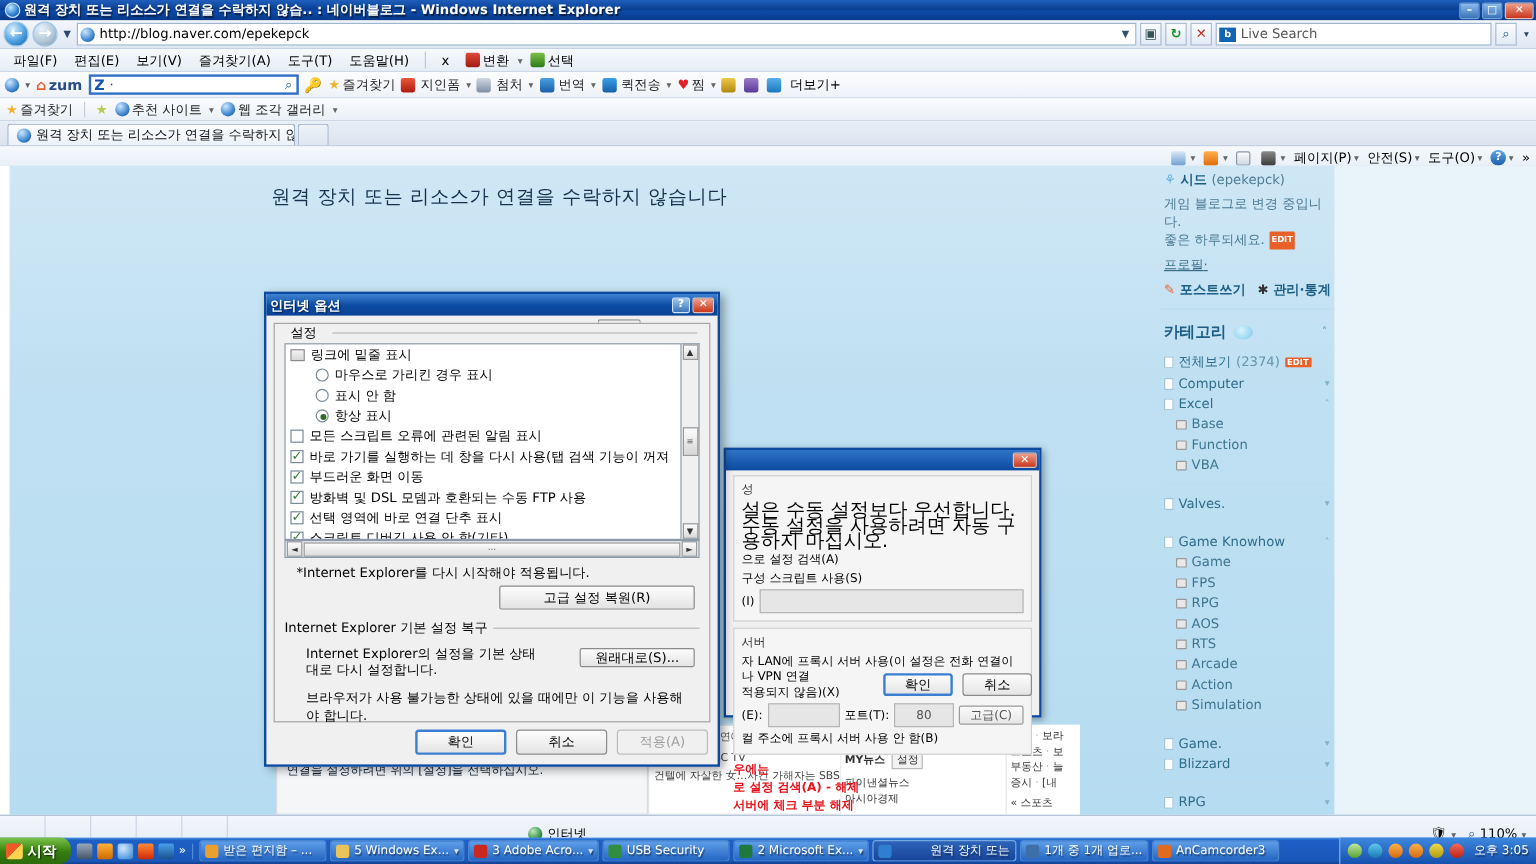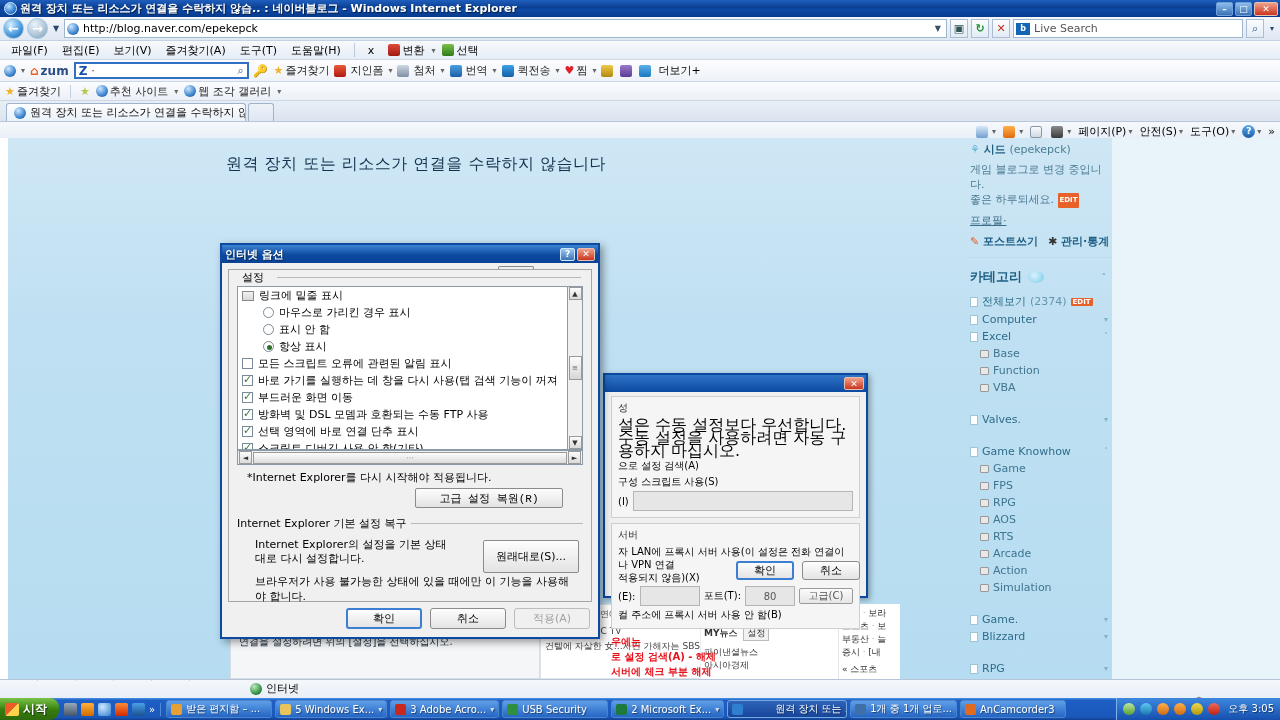--- a/index.html
+++ b/index.html
@@ -230,41 +230,41 @@
     display:flex;flex-direction:column;align-items:center;justify-content:space-between;}
   .sbtn{ width:13px;height:13px;background:linear-gradient(#fcfcfc,#dadada);border:1px solid #9a9a9a;
     font-size:7px;display:flex;align-items:center;justify-content:center;color:#333;}
   .sthumb{ width:13px;height:24px;background:linear-gradient(#fcfcfc,#d6d6d6);border:1px solid #9a9a9a;
     display:flex;align-items:center;justify-content:center;font-size:7px;color:#666;}
   #hscroll{ position:absolute;left:8px;right:8px;top:180px;height:15px;background:#eef1f4;
     border:1px solid #8a9aa8;display:flex;align-items:center;justify-content:space-between;padding:0 1px;}
   #hscroll .hthumb{ flex:1;height:12px;margin:0 1px;background:linear-gradient(#fcfcfc,#dcdcdc);
     border:1px solid #9a9a9a;display:flex;align-items:center;justify-content:center;font-size:7px;color:#666;}
   #noteline{ position:absolute;left:18px;top:200px;font-size:11px;color:#000; }
-  #restore-adv{ position:absolute;right:28px;top:218px;width:148px;height:20px;
+  #restore-adv{ position:absolute;right:12px;top:218px;width:163px;height:20px;
     background:linear-gradient(#fdfdfd,#e3e3e3);border:1px solid #8b8b8b;border-radius:2px;
-    display:flex;align-items:center;justify-content:center;font-size:11px;font-family:Liberation Mono, monospace;}
+    display:flex;align-items:center;justify-content:center;font-size:11px;}
   #reset-sec{ position:absolute;left:8px;right:8px;top:246px;height:78px; }
   #reset-sec .hd{ display:flex;align-items:center;gap:5px;font-size:11px; }
   #reset-sec .hd .ln{ flex:1;height:1px;background:#b8b8b8; }
   #reset-desc{ position:absolute;left:18px;top:22px;width:196px;font-size:11px;line-height:14px; }
-  #reset-btn{ position:absolute;right:4px;top:24px;width:96px;height:33px;
+  #reset-btn{ position:absolute;right:4px;top:24px;width:96px;height:16px;
     background:linear-gradient(#fdfdfd,#e3e3e3);border:1px solid #8b8b8b;border-radius:2px;
     display:flex;align-items:center;justify-content:center;font-size:11px;}
   #reset-warn{ position:absolute;left:18px;top:58px;right:6px;font-size:11px; }
   #iofooter{ position:absolute;right:8px;bottom:8px;display:flex;gap:8px; }
   .iobtn{ width:76px;height:21px;background:linear-gradient(#fdfdfd,#e4e4e4);border:1px solid #8b8b8b;
     border-radius:3px;display:flex;align-items:center;justify-content:center;font-size:11px;color:#000;}
   .iobtn.def{ border:2px solid #3c7fd0; }
   .iobtn.disabled{ color:#a0a0a0; background:#f0f0f0; border-color:#bdbdbd; }
   
   #statusbar{
     position:absolute;left:0;top:679px;width:1280px;height:30px;
     background:linear-gradient(#f4f7fb,#e2eaf4);border-top:1px solid #b6c6d8;
-    display:flex;align-items:flex-start;font-size:11px;color:#000;flex-direction:column;
+    display:flex;align-items:center;font-size:11px;color:#000;
   }
   #statusbar .cells{ display:flex;height:100%; }
   #statusbar .cell{ border-right:1px solid #c9d5e3;width:38px; }
   #statusbar .zone{ display:flex;align-items:center;gap:4px;margin-left:250px; }
   #statusbar .globe{ width:12px;height:12px;border-radius:50%;
     background:radial-gradient(circle at 35% 30%,#bfe8c0,#2f8f3f 65%,#135d22);}
   #statusbar .right{ margin-left:auto;display:flex;align-items:center;gap:10px;padding-right:8px; }
   
   #taskbar{
     position:absolute;left:0;top:698px;width:1280px;height:22px;

